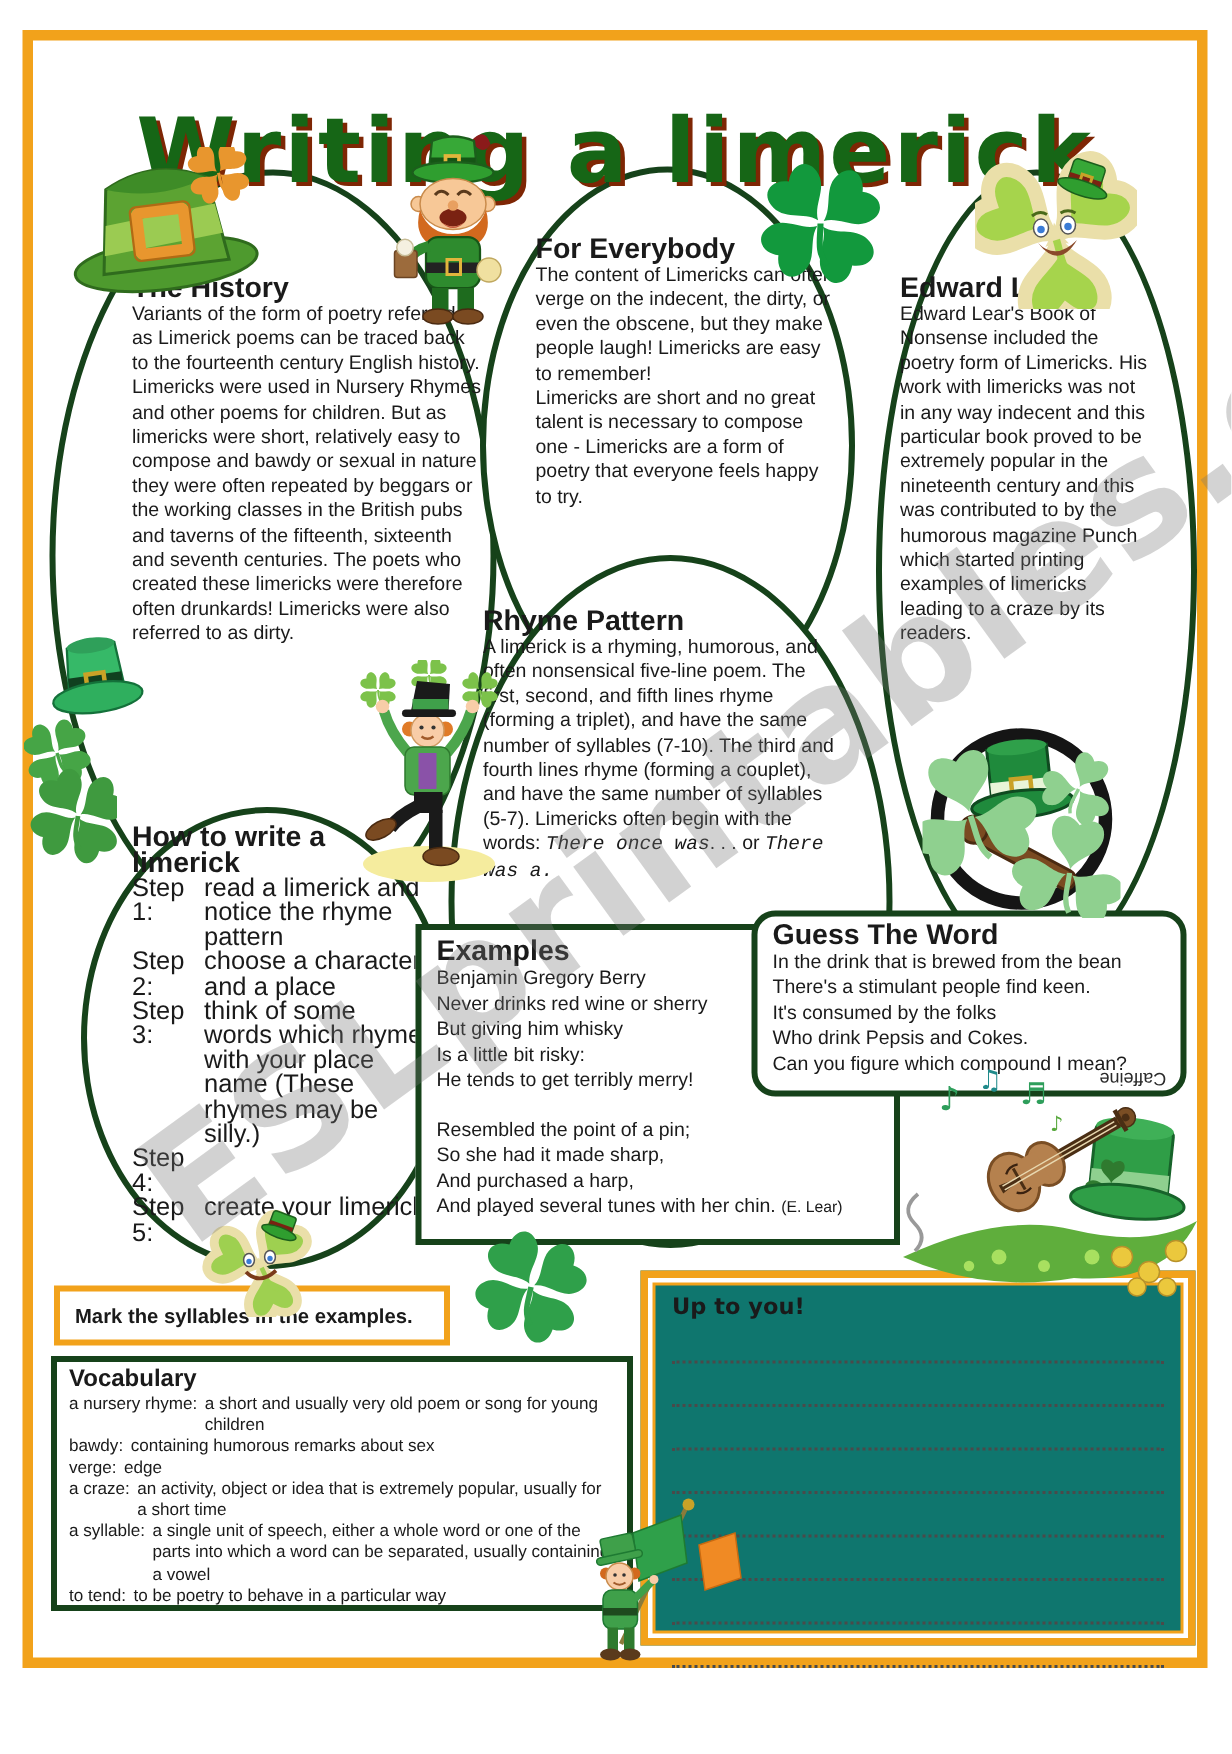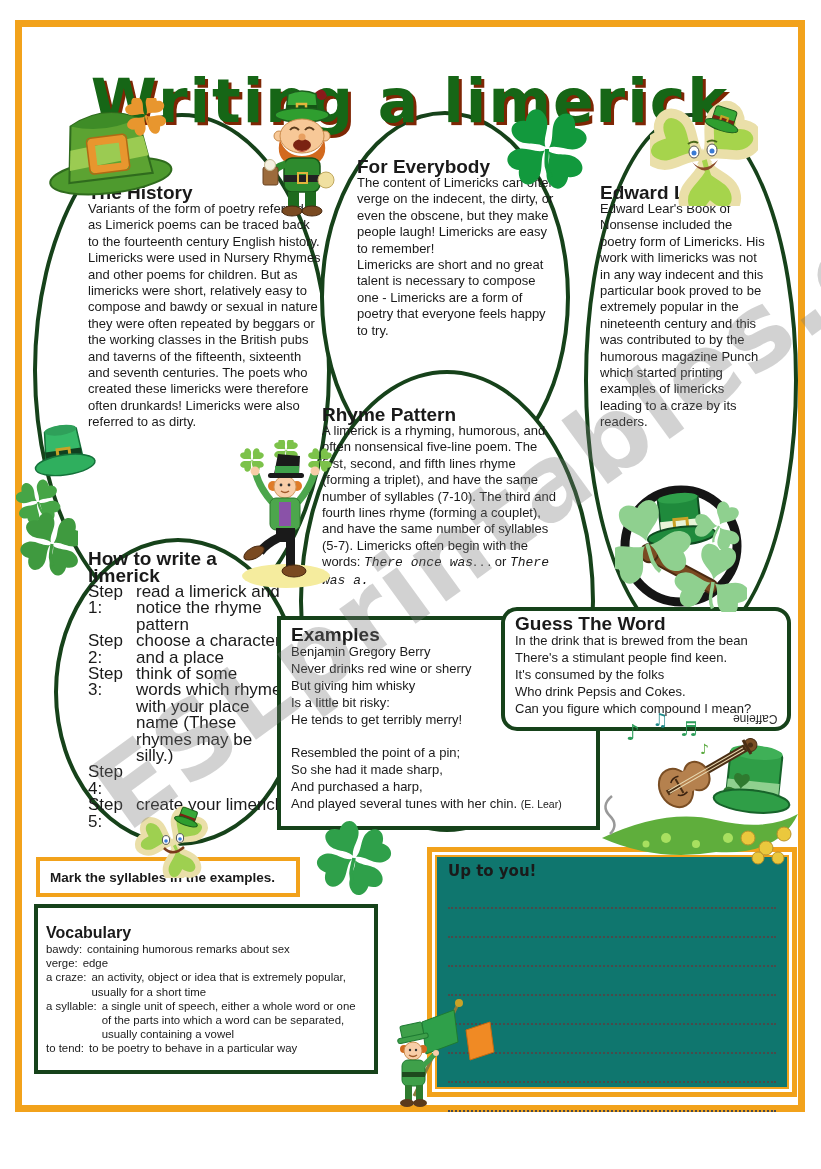--- a/index.html
+++ b/index.html
@@ -35,21 +35,21 @@
   .gbox{position:absolute;border:4px solid #16421A;background:#fff;box-sizing:border-box;}
   #box-examples{left:277px;top:616px;width:323px;height:214px;padding:6px 10px;z-index:12;}
   .ex-line{font-size:13px;line-height:17px;}
   .ex-gap{height:16px;}
   .attrib{font-size:10.5px;}
   #box-guess{left:501px;top:607px;width:290px;height:124px;padding:4px 10px;z-index:13;border-radius:16px;}
   .answer{position:absolute;right:10px;bottom:1px;transform:rotate(180deg);font-size:12px;color:#2a2a2a;}
   #box-mark{position:absolute;left:36px;top:857px;width:264px;height:40px;border:4px solid #F2A21B;
             background:#fff;box-sizing:border-box;display:flex;align-items:center;padding:0 10px;
             font-weight:bold;font-size:13.5px;z-index:12;}
-  #box-vocab{left:34px;top:904px;width:344px;height:170px;padding:15px 8px;z-index:12;}
+  #box-vocab{left:34px;top:904px;width:388px;height:170px;padding:2px 8px;z-index:12;}
   .vocab-heading{font-size:16px;font-weight:bold;line-height:19px;}
   .vocab-entry{display:flex;font-size:11.4px;line-height:14.2px;}
   .v-term{white-space:pre;margin-right:5px;flex:none;}
   .v-def{flex:1;}
   #box-upto{position:absolute;left:427px;top:847px;width:370px;height:250px;background:#0f766e;
             border:5px solid #F2A21B;box-shadow:inset 0 0 0 3px #fff,inset 0 0 0 5px #F2A21B;
             box-sizing:border-box;padding:10px 16px;z-index:11;}
   .upto-heading{font-family:"DejaVu Sans",sans-serif;font-weight:bold;font-size:15px;}
   .dotline{height:27px;border-bottom:2px dotted #4a4a4a;}
   
@@ -169,20 +169,24 @@
     <div class="ex-line">Can you figure which compound I mean?</div>
     <div class="answer">Caffeine</div>
   </div>
 
   <div id="box-mark">
     <span>Mark the syllables in the examples.</span>
   </div>
 
   <div class="gbox sec" id="box-vocab">
     <div class="vocab-heading">Vocabulary</div>
+    <div class="vocab-entry">
+      <span class="v-term">a nursery rhyme:</span>
+      <span class="v-def">a short and usually very old poem or song for young children</span>
+    </div>
     <div class="vocab-entry">
       <span class="v-term">bawdy:</span>
       <span class="v-def">containing humorous remarks about sex</span>
     </div>
     <div class="vocab-entry">
       <span class="v-term">verge:</span>
       <span class="v-def">edge</span>
     </div>
     <div class="vocab-entry">
       <span class="v-term">a craze:</span>

